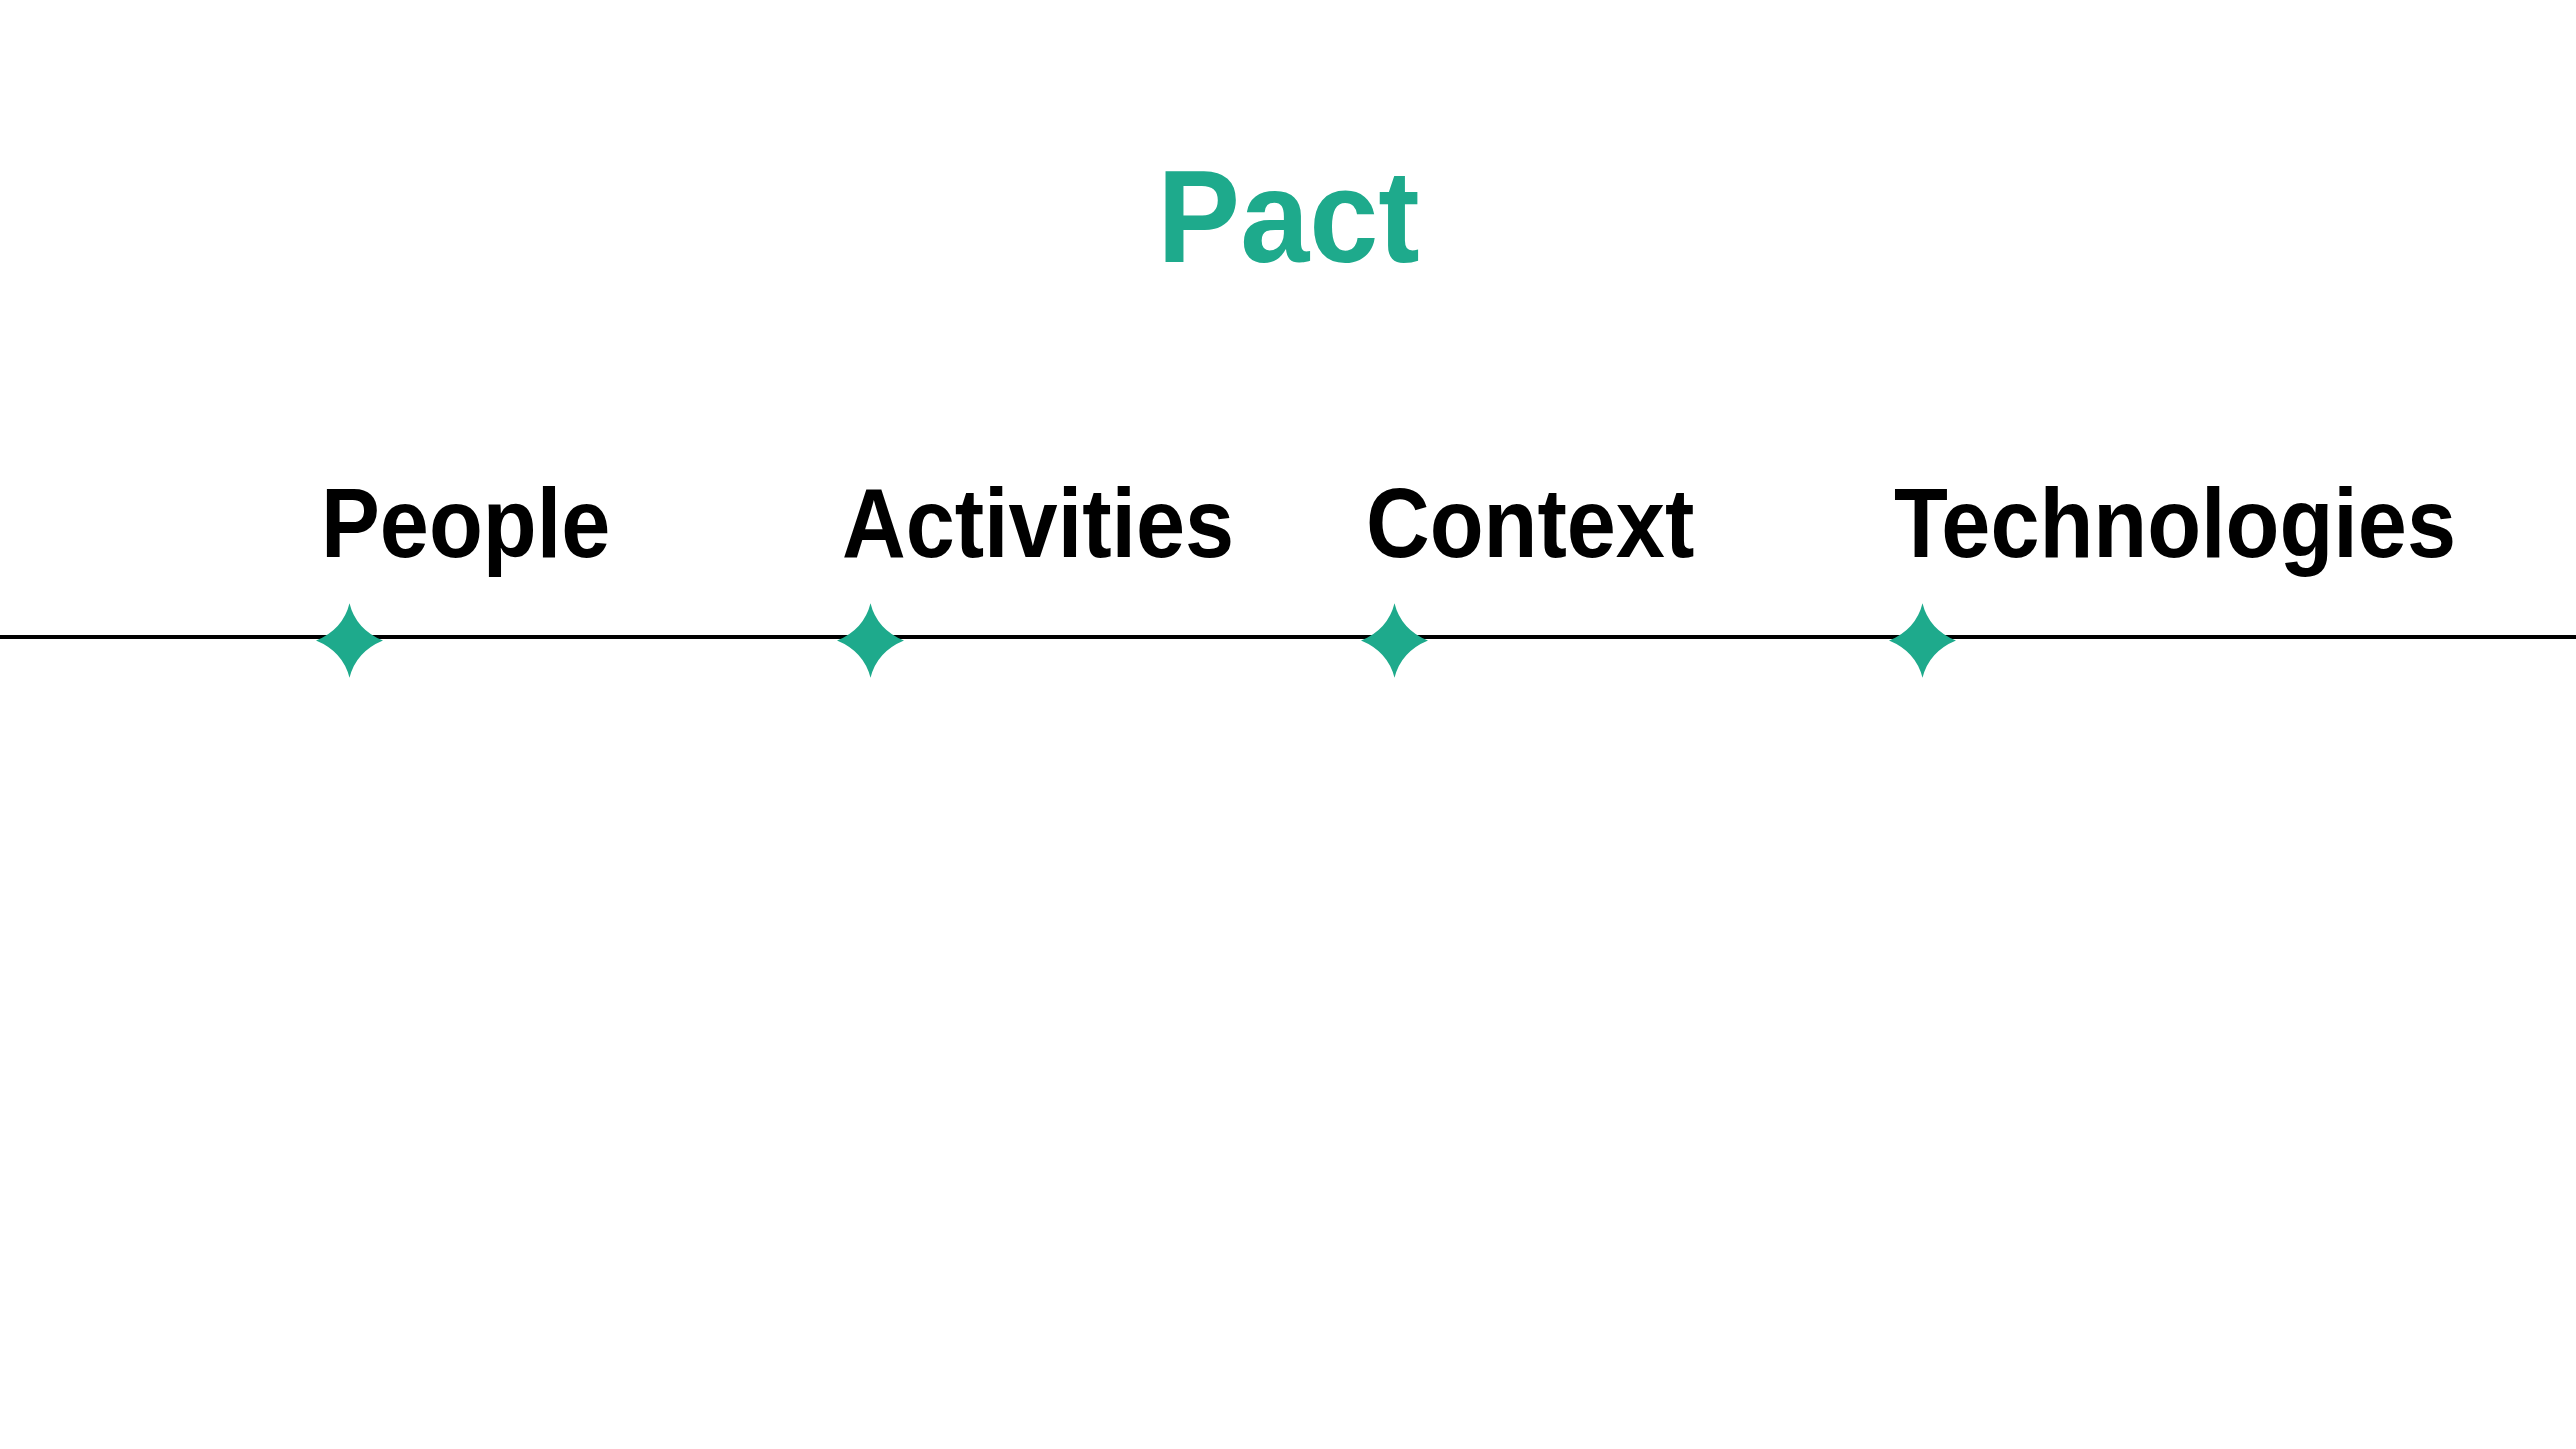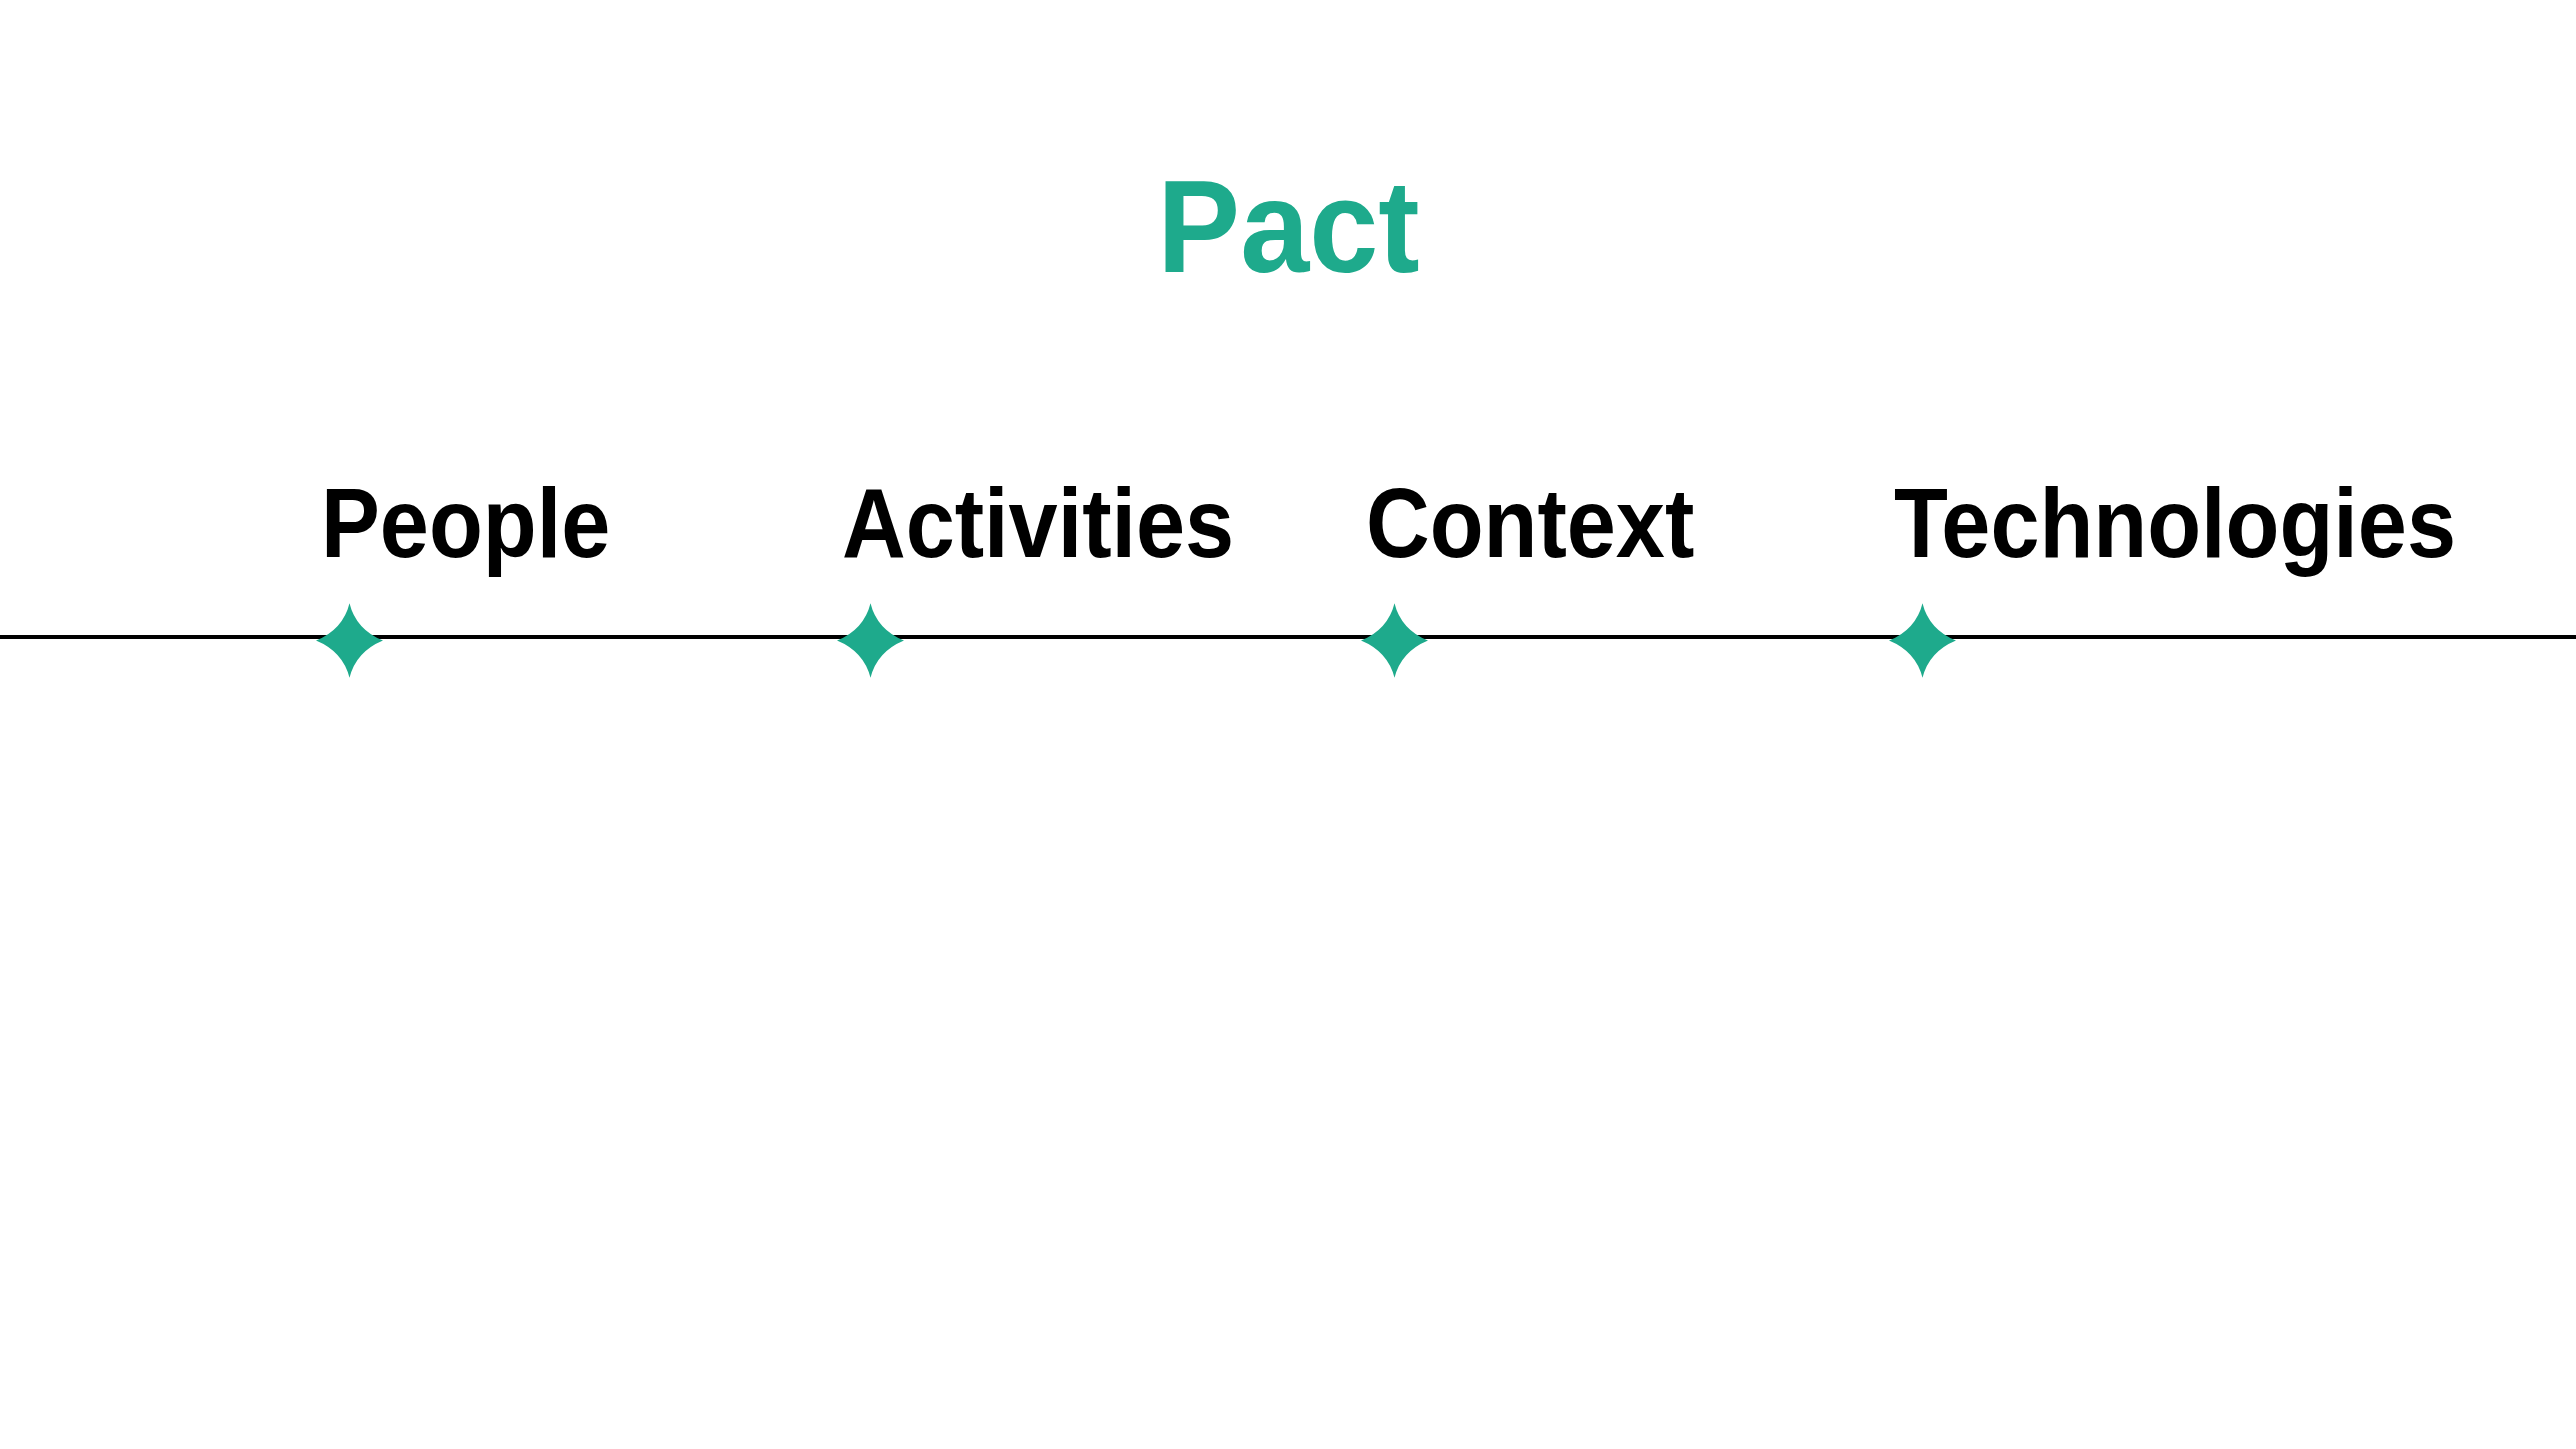--- a/index.html
+++ b/index.html
@@ -17,21 +17,21 @@
     font-family: "Liberation Sans", sans-serif;
   }
   .stage {
     position: relative;
     width: 2576px;
     height: 1449px;
     background: var(--bg);
   }
   .title {
     position: absolute;
-    top: 161px;
+    top: 151px;
     left: 0;
     right: 0;
     text-align: center;
     font-size: 132px;
     line-height: 1;
     font-weight: 700;
     color: var(--accent);
   }
   .title .squeeze {
     display: inline-block;

